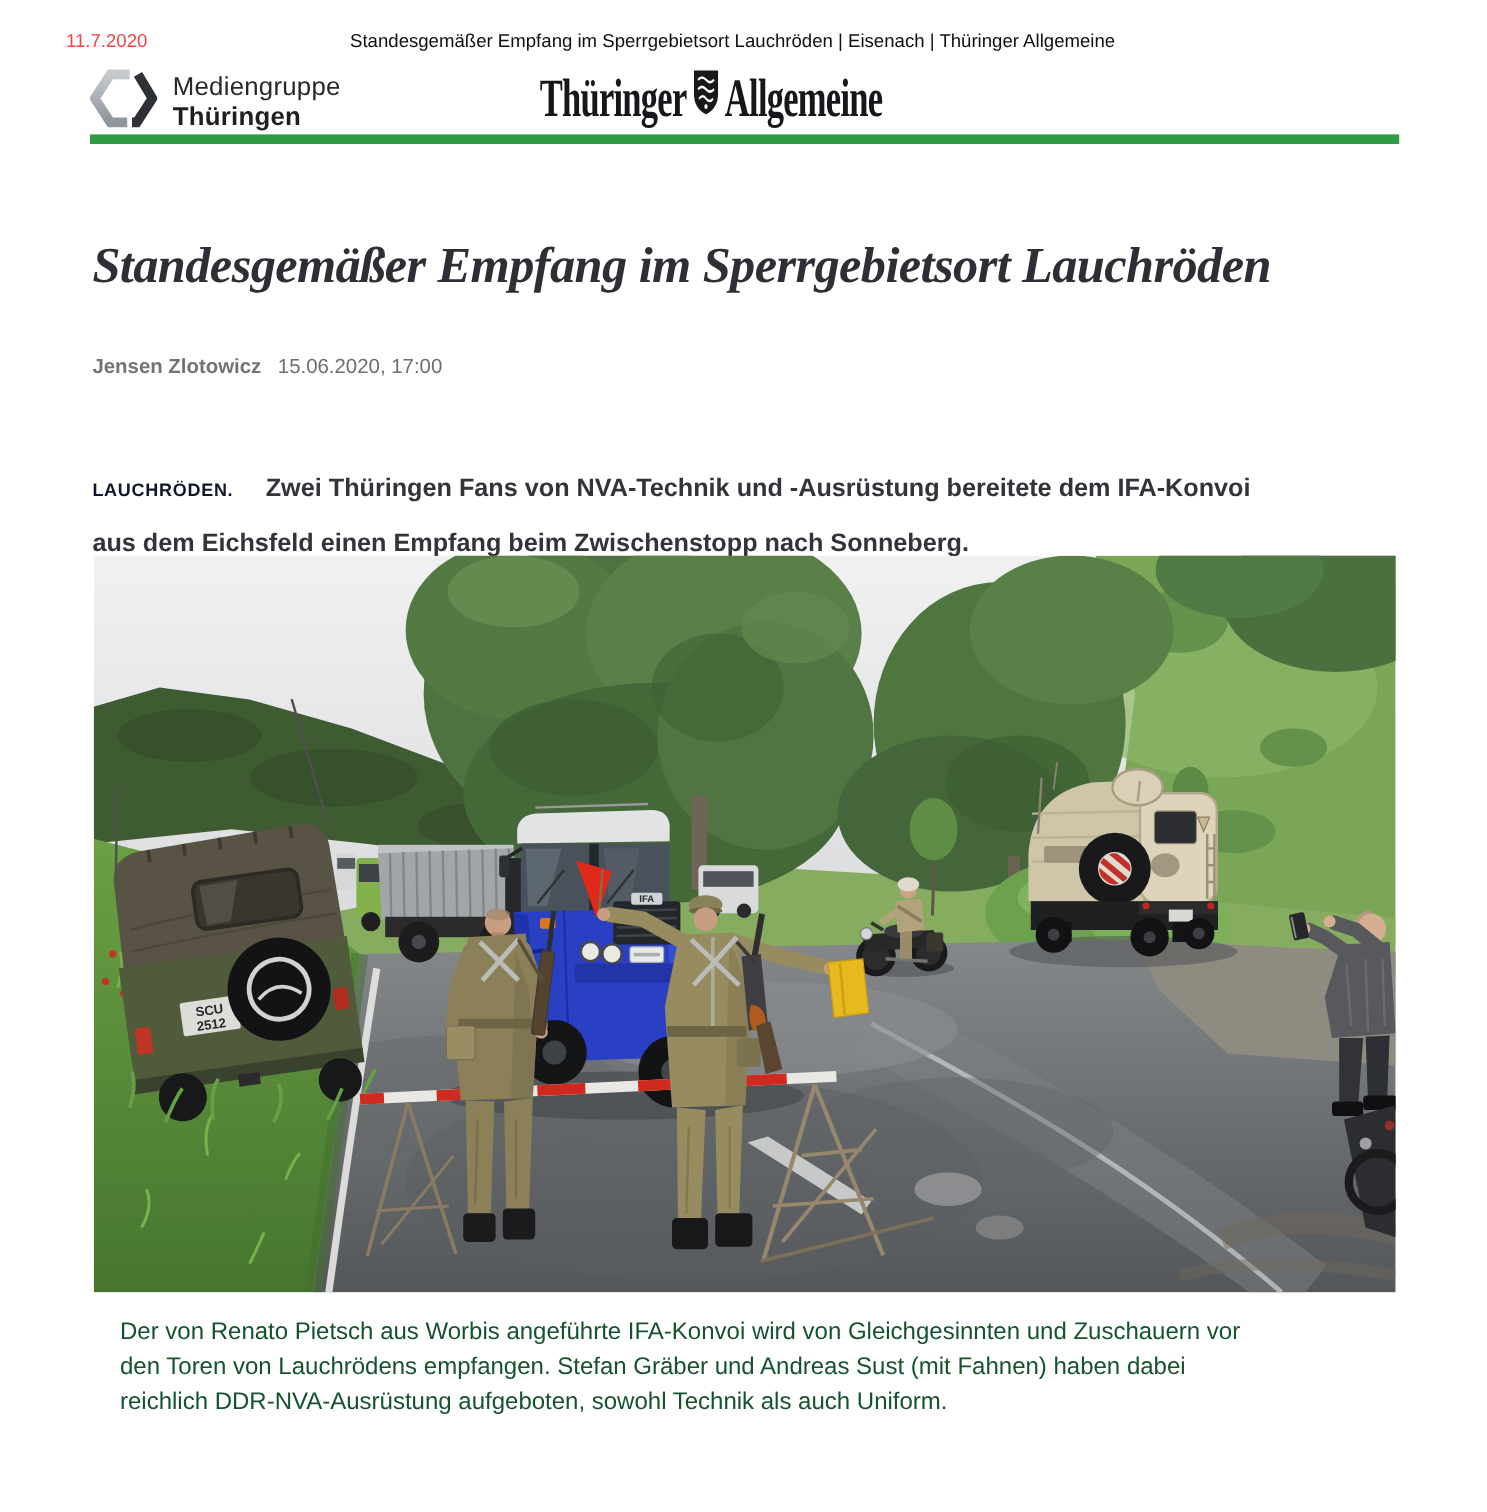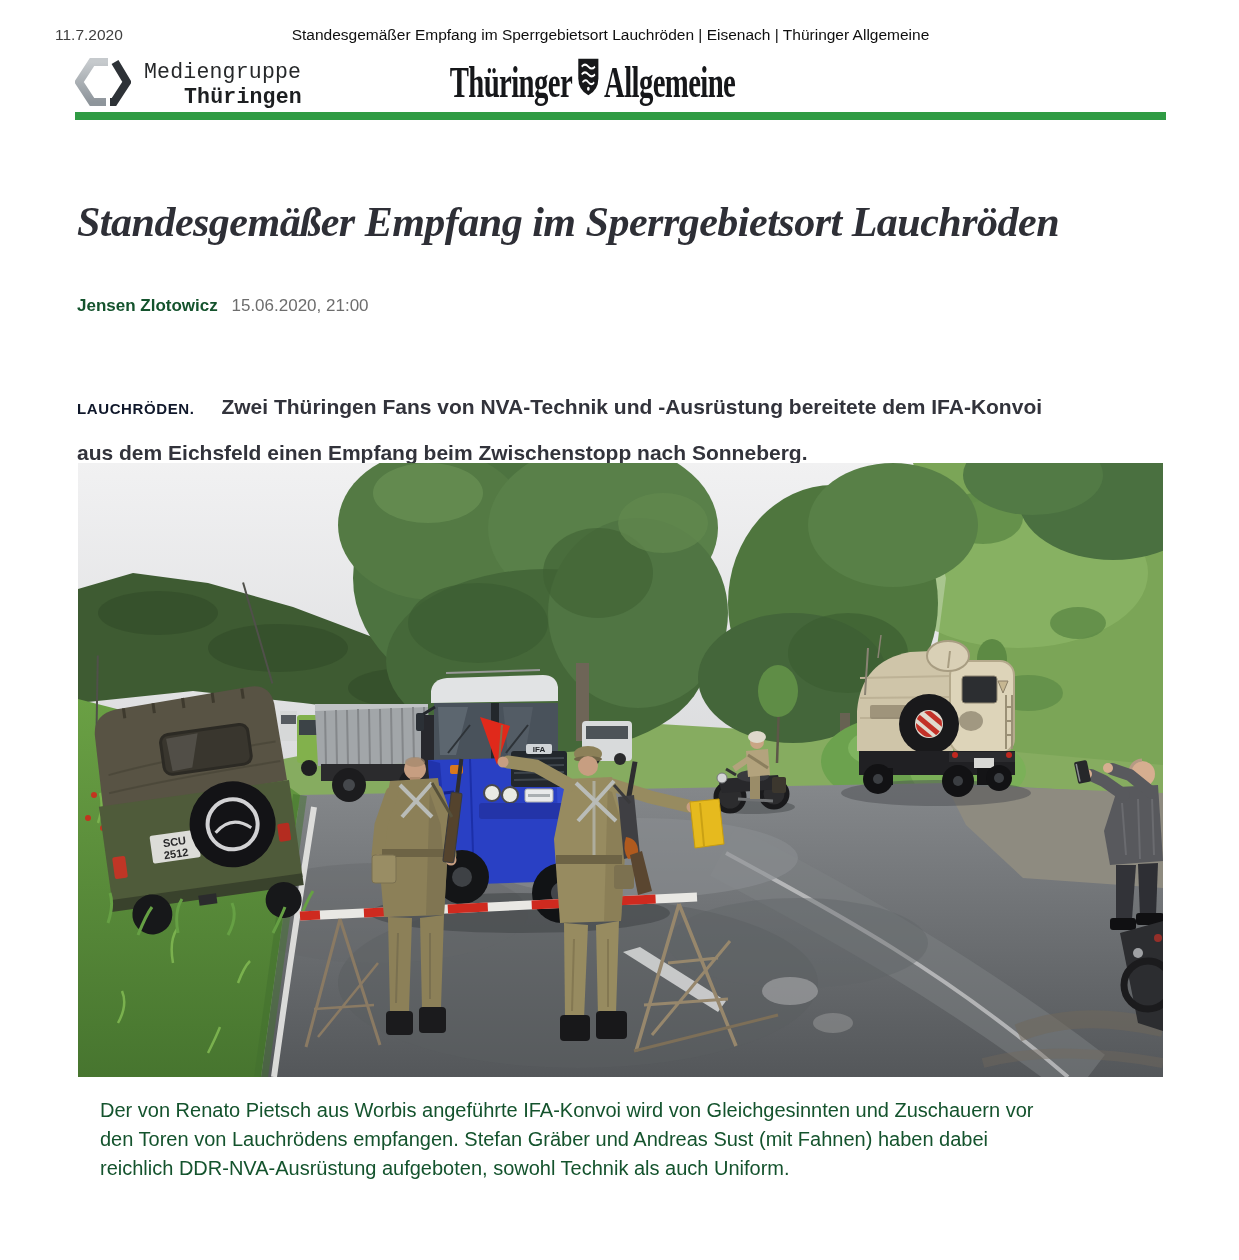--- a/index.html
+++ b/index.html
@@ -1,38 +1,38 @@
 <!DOCTYPE html>
 <html><head>
 <meta charset="utf-8">
 <style>
   html,body{margin:0;padding:0;}
   body{
     width:1239px;height:1260px;position:relative;background:#ffffff;
     font-family:"Liberation Sans",sans-serif;overflow:hidden;
   }
-  .print-date{position:absolute;left:55px;top:26px;font-size:15.5px;color:#404040;}
+  .print-date{position:absolute;left:55px;top:26px;font-size:15.5px;color:#ef4444;}
   .print-title{position:absolute;left:0;top:26px;width:1221px;text-align:center;font-size:15.5px;color:#0f0f0f;}
-  .logo{position:absolute;left:75px;top:57px;display:flex;align-items:center;gap:13px;font-family:Liberation Mono, monospace;}
+  .logo{position:absolute;left:75px;top:57px;display:flex;align-items:center;gap:13px;}
   .logo-text{font-size:21.5px;color:#26282a;line-height:1.12;letter-spacing:.2px;}
-  .logo-text .bold{font-weight:bold;color:#1d1f21;margin-left:40px;}
+  .logo-text .bold{font-weight:bold;color:#1d1f21;}
   .masthead{
     position:absolute;left:75px;top:56px;width:1035px;display:flex;justify-content:center;align-items:center;gap:8px;
     font-family:"Liberation Serif",serif;font-weight:bold;font-size:45px;color:#16171a;
     transform:scaleX(.64);transform-origin:50% 50%;letter-spacing:-1px;white-space:nowrap;
   }
   .masthead svg{flex:0 0 auto;}
   .rule{position:absolute;left:75px;top:112px;width:1091px;height:8px;}
   .headline{
     position:absolute;left:77px;top:168px;width:1010px;
     font-family:"Liberation Serif",serif;font-weight:bold;font-size:42px;line-height:1.26;
     color:#2e2f36;letter-spacing:-.5px;font-style:italic;
   }
   .byline{position:absolute;left:77px;top:296px;font-size:17px;}
-  .byline .author{font-weight:bold;color:#14532d;margin-right:9px;}
+  .byline .author{font-weight:bold;color:#737373;margin-right:9px;}
   .byline .date{color:#6d6d6d;}
   .lead{position:absolute;left:77px;top:364px;width:995px;font-size:21px;font-weight:bold;color:#32333b;line-height:44px;}
   .lead .tag{font-size:15px;font-weight:bold;letter-spacing:.6px;margin-right:27px;}
   .photo{position:absolute;left:78px;top:463px;width:1109px;height:614px;overflow:hidden;}
   .caption{position:absolute;left:100px;top:1096px;width:960px;font-size:20px;color:#14532d;line-height:29px;}
   .caption .credit{display:block;}
 </style>
 </head>
 <body>
 
@@ -71,21 +71,21 @@
   </span>
   <span>Allgemeine</span>
 </div>
 
 <div class="rule" style="background: rgb(47, 155, 68);"></div>
 
 <h1 class="headline">Standesgemäßer Empfang im Sperrgebietsort Lauchröden</h1>
 
 <div class="byline">
   <span class="author">Jensen Zlotowicz</span>
-  <span class="date">15.06.2020, 21:00</span>
+  <span class="date">15.06.2020, 17:00</span>
 </div>
 
 <p class="lead">
   <span class="tag" style="color: #0f172a;">LAUCHRÖDEN.</span><span>Zwei Thüringen Fans von NVA-Technik und -Ausrüstung bereitete dem IFA-Konvoi aus dem Eichsfeld einen Empfang beim Zwischenstopp nach Sonneberg.</span>
 </p>
 
 <figure class="photo" style="margin:0">
 <svg width="1085" height="614" viewBox="0 0 1085 614">
   <defs>
     <linearGradient id="g-sky" x1="0" y1="0" x2="0" y2="1">

